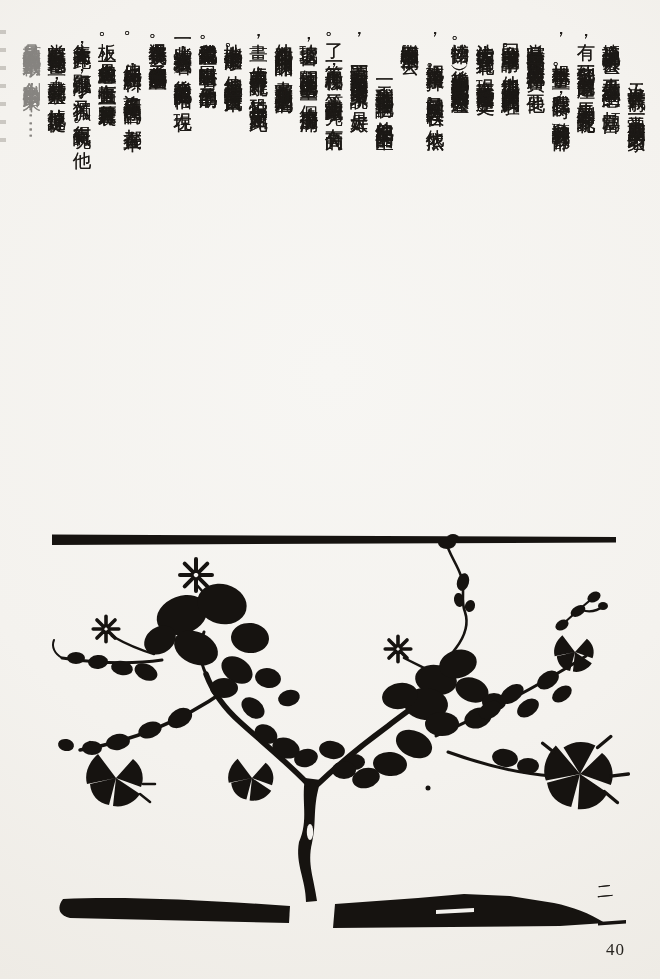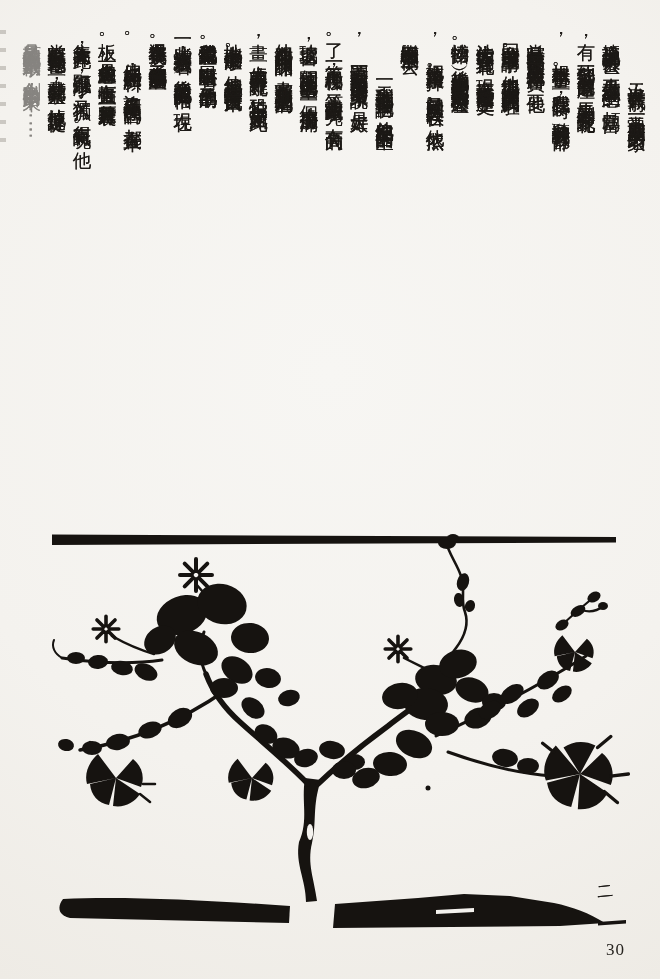--- a/index.html
+++ b/index.html
@@ -182,15 +182,15 @@
         <path d="M0 0 L-18 -24 C-27 -16 -32 -5 -29 6 Z M0 0 L-26 6 C-25 17 -18 25 -7 27 Z M0 0 L-3 28 C8 30 18 25 24 16 Z M0 0 L25 9 C29 -1 26 -12 17 -19 Z"></path>
       </g>
       <g transform="translate(580,262) scale(1.1)">
         <path d="M0 0 L-22 -26 C-31 -17 -35 -5 -31 6 Z M0 0 L-30 8 C-28 20 -20 28 -8 30 Z M0 0 L-2 32 C10 33 20 27 25 17 Z M0 0 L28 10 C32 0 29 -12 20 -19 Z M0 0 L14 -26 C4 -31 -7 -30 -15 -24 Z"></path>
         <path d="M16 -24 L28 -34 M28 2 L44 0 M22 16 L34 26 M-24 -20 L-34 -28" stroke="#161310" stroke-width="3" fill="none" stroke-linecap="round"></path>
       </g>
     </g>
   </svg>
 
   <div class="plate-mark">二</div>
-  <div class="page-number">30</div>
+  <div class="page-number">40</div>
 
 </div>
 
 </body></html>

